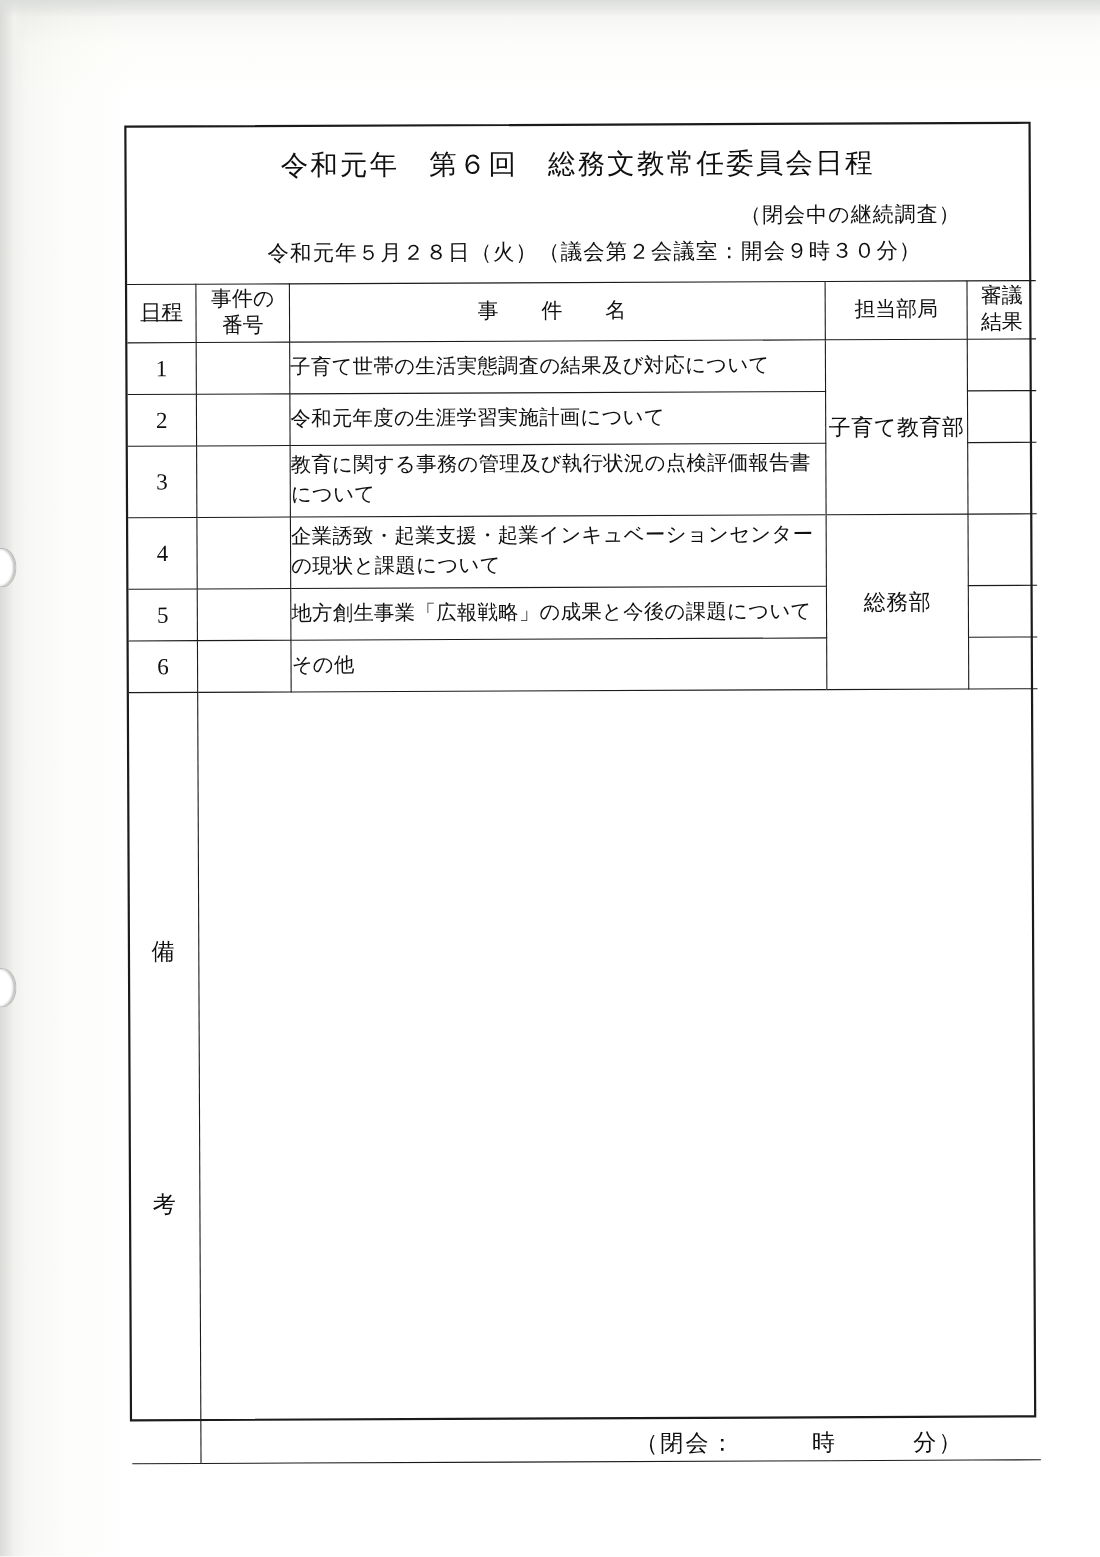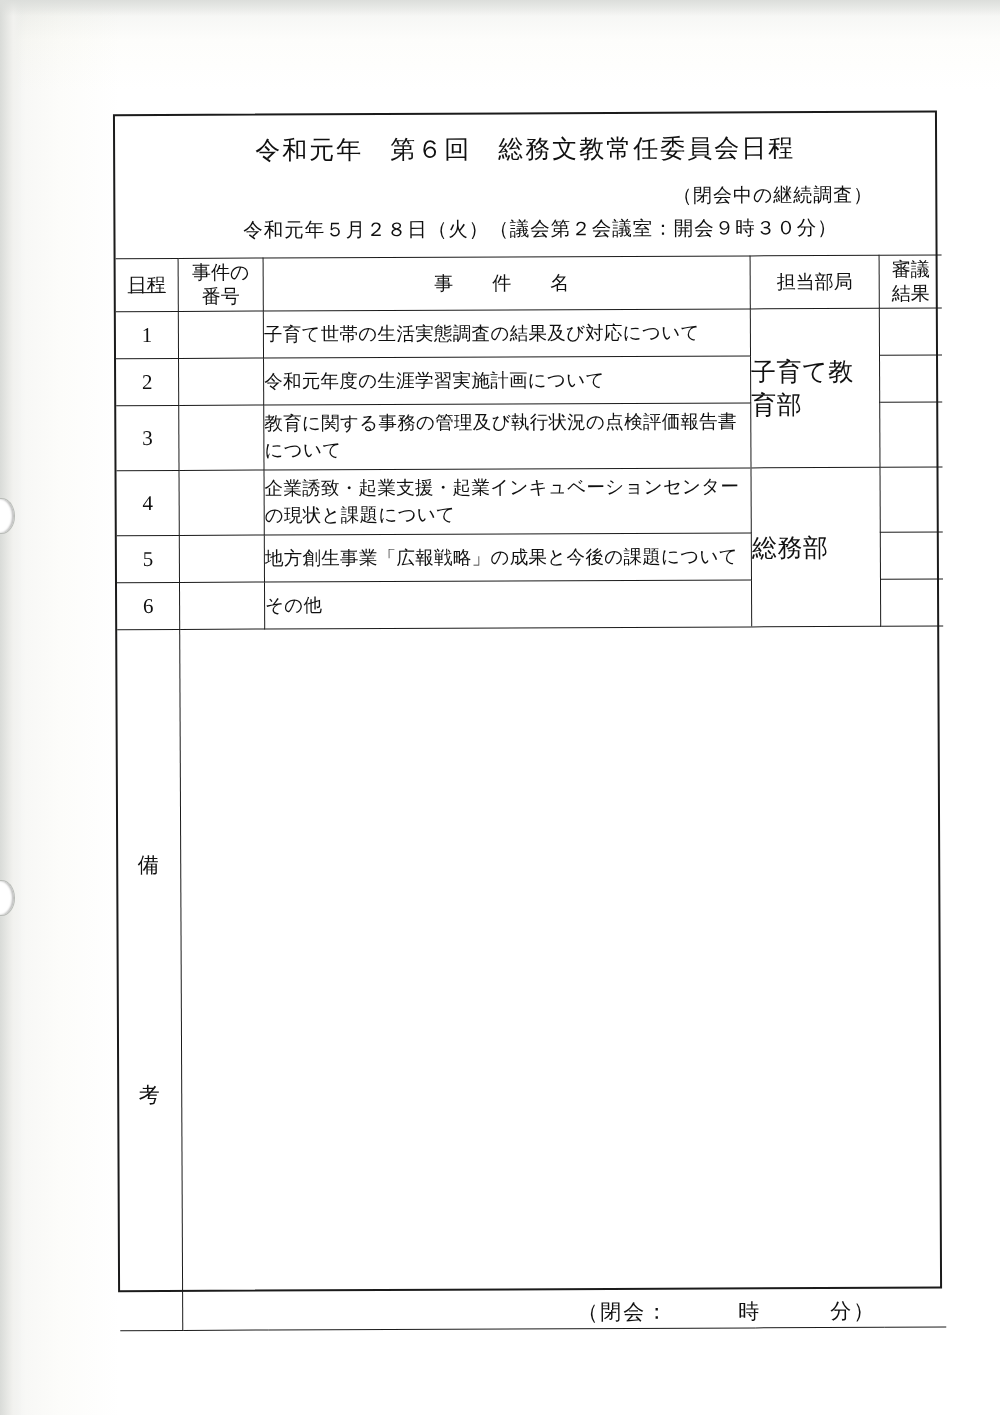--- a/index.html
+++ b/index.html
@@ -122,23 +122,23 @@
   }
   td.c-num { }
   td.c-subject {
     font-size: 18.5px;
     padding: 4px 6px 4px 12px;
     line-height: 1.45;
     vertical-align: middle;
     letter-spacing: 0.3px;
   }
   td.c-dept {
-    text-align: left;
-    vertical-align: middle;
-    font-size: 25px;
+    text-align: center;
+    vertical-align: middle;
+    font-size: 20px;
     letter-spacing: 0.5px;
   }
   td.c-result { }
 
   td.tall { height: 64px; }
 
   
   td.remarks-label {
     text-align: center;
     vertical-align: middle;

